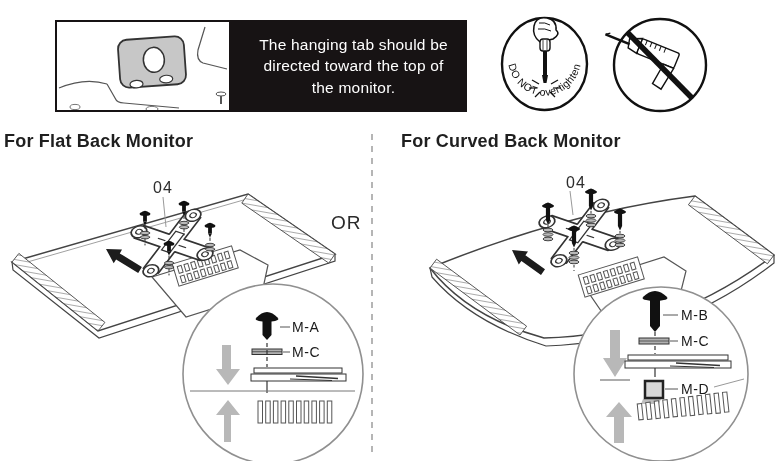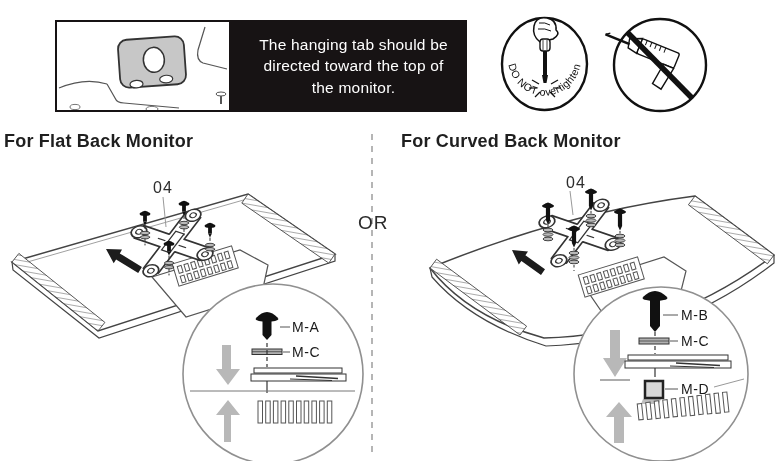--- a/index.html
+++ b/index.html
@@ -92,21 +92,21 @@
       <line x1="131" y1="19" x2="196" y2="85" stroke="#111" stroke-width="5.5"></line>
     </g>
   </svg>
 
   <div class="abs sec-title" style="left:401px;top:131px;">For Curved Back Monitor</div>
   <div class="abs sec-title" style="left:4px;top:131px;">For Flat Back Monitor</div>
 
   <svg class="abs" style="left:367px;top:134px;" width="10" height="322">
     <line x1="5" y1="0" x2="5" y2="322" stroke="#b5b5b5" stroke-width="2" stroke-dasharray="6 6"></line>
   </svg>
-  <div class="abs or-label" style="left:358px;top:212px;text-align:center;">OR</div>
+  <div class="abs or-label" style="left:331px;top:212px;text-align:center;">OR</div>
 
   <svg class="abs" style="left:0;top:165px;" width="376" height="296" viewBox="0 0 376 296">
     <defs>
       <pattern id="hpL" width="5" height="5" patternUnits="userSpaceOnUse" patternTransform="rotate(100)">
         <rect width="5" height="5" fill="#fff"></rect>
         <line x1="0" y1="0" x2="0" y2="5" stroke="#666" stroke-width="1.1"></line>
       </pattern>
       <g id="sgS">
         <path d="M -5,1 Q 0,-5.5 5,1 Z" fill="#111"></path>
         <ellipse cx="0" cy="1" rx="5.4" ry="1.9" fill="#111"></ellipse>

